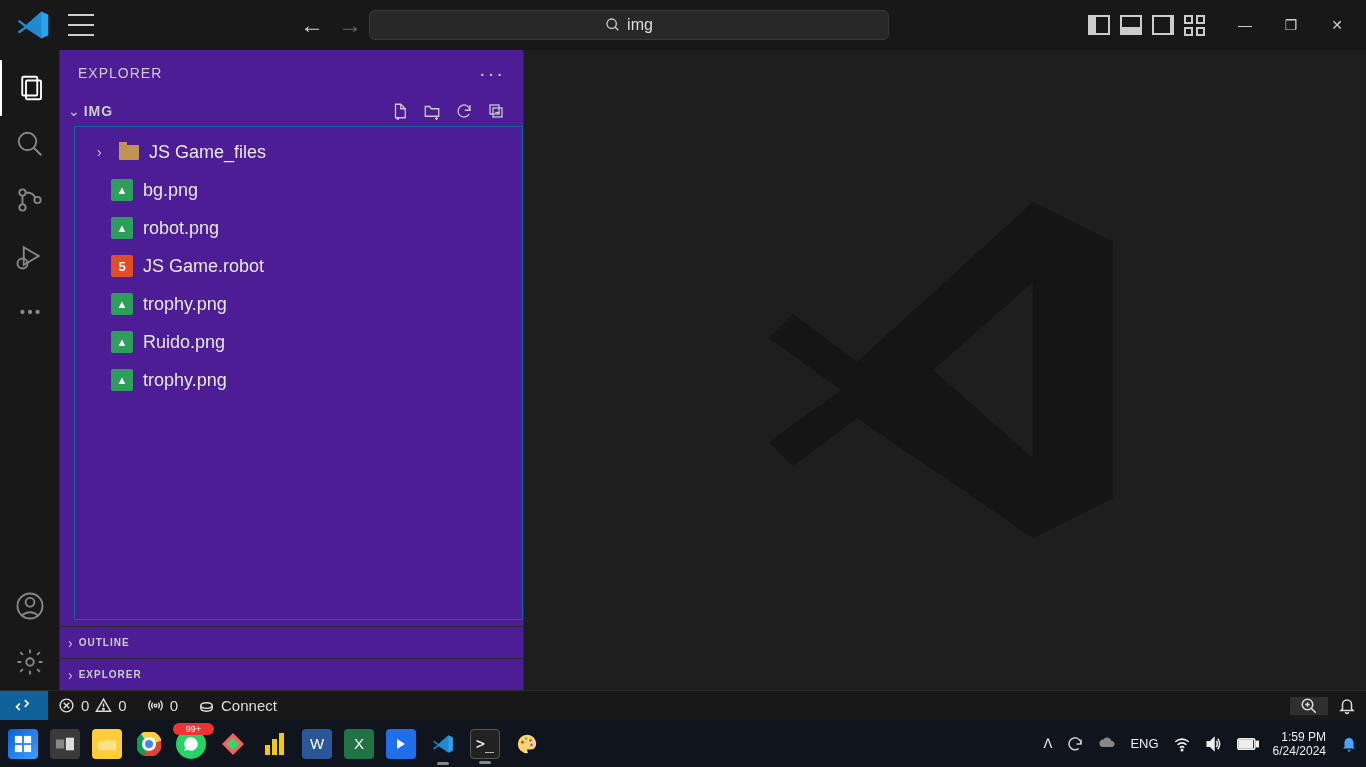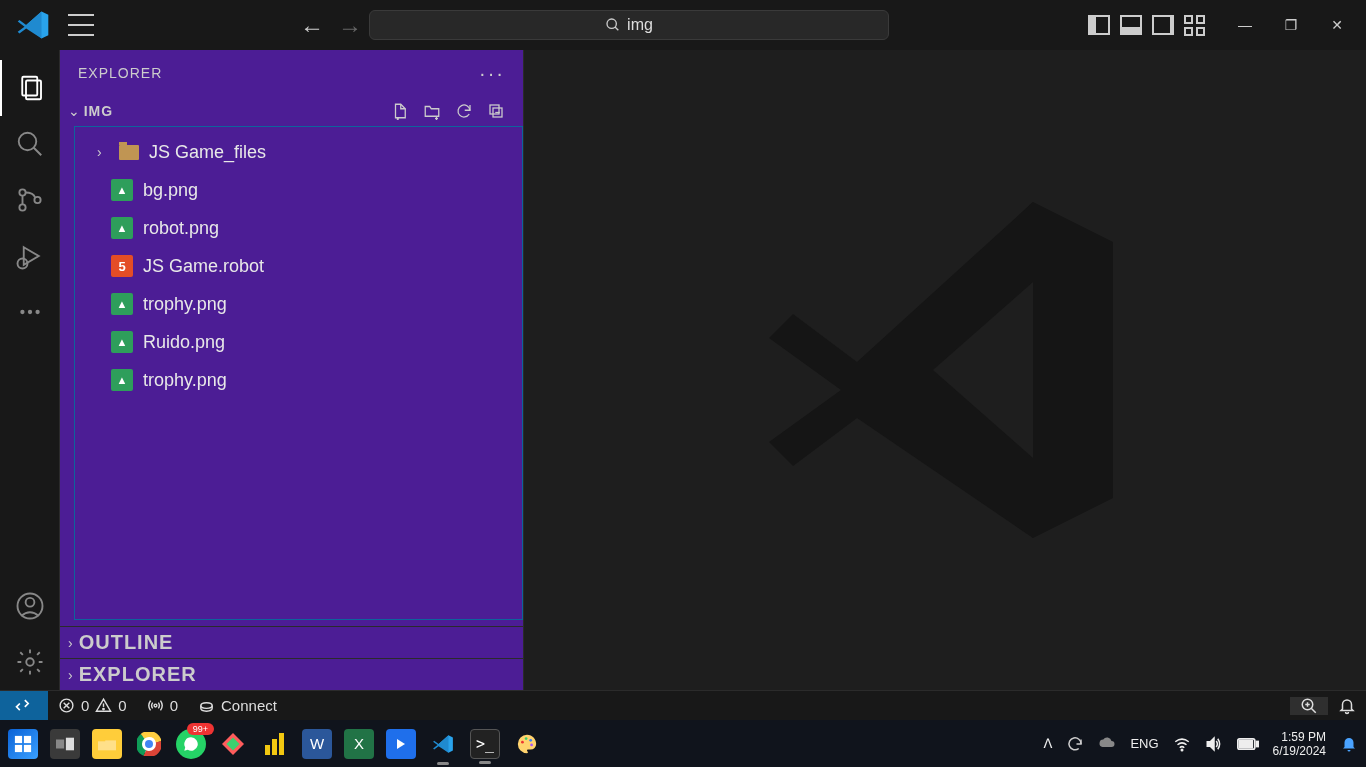--- a/index.html
+++ b/index.html
@@ -44,21 +44,21 @@
   .tree .row { height:38px; display:flex; align-items:center; padding-left:22px; gap:10px; cursor:pointer; font-size:18px; color:#e8e8e8; }
   .tree .row.indent { padding-left:36px; }
   .tree .chev { width:12px; display:inline-block; color:#ccc; font-size:14px; }
   .tree .ficon { width:22px; height:22px; display:flex; align-items:center; justify-content:center; font-size:13px; }
   .ficon.folder { background:#c09553; width:20px; height:15px; border-radius:1px; position:relative; }
   .ficon.folder::before { content:""; position:absolute; top:-3px; left:0; width:8px; height:3px; background:#c09553; }
   .ficon.image { background:#2e9e5b; color:#fff; border-radius:2px; font-size:11px; }
   .ficon.html { background:#e44d26; color:#fff; border-radius:2px; font-weight:700; }
   .collapsed-section { height:32px; display:flex; align-items:center; gap:6px; padding:0 8px; border-top:1px solid #2b2b2b; cursor:pointer; }
   .collapsed-section .chev { font-size:14px; }
-  .collapsed-section .label { font-size:20px; font-weight:700; letter-spacing:1px; }
+  .collapsed-section .label { font-size:10px; font-weight:700; letter-spacing:1px; }
   .editor { flex:1; background:#1e1e1e; display:flex; align-items:center; justify-content:center; }
   .editor svg { width:400px; height:400px; opacity:1; }
   
   .statusbar { height:30px; background:#181818; display:flex; align-items:center; color:#ddd; font-size:15px; border-top:1px solid #2b2b2b; }
   .statusbar .remote { width:48px; height:100%; background:#0e639c; display:flex; align-items:center; justify-content:center; color:#fff; }
   .statusbar .sb-item { display:flex; align-items:center; gap:6px; padding:0 10px; height:100%; cursor:pointer; }
   .statusbar .sb-right { margin-left:auto; display:flex; }
   .statusbar .sb-right .sb-item.hl { background:#2f2f2f; }
   
   .taskbar { width:1366px; height:47px; background:#10141c; display:flex; align-items:center; padding:0 8px; }
@@ -327,21 +327,21 @@
           <circle cx="12" cy="12" r="10" fill="none" stroke="#db4437" stroke-width="6" stroke-dasharray="20 40"></circle>
           <circle cx="12" cy="12" r="10" fill="none" stroke="#0f9d58" stroke-width="6" stroke-dasharray="20 40" stroke-dashoffset="-20"></circle>
           <circle cx="12" cy="12" r="10" fill="none" stroke="#ffcd40" stroke-width="6" stroke-dasharray="20 40" stroke-dashoffset="-40"></circle>
           <circle cx="12" cy="12" r="4" fill="#4285f4"></circle>
         </svg>
       </div>
     <div class="tb-icon" style="background:#25d366;border-radius:50%;">
       <svg width="16" height="16" viewBox="0 0 24 24" fill="#fff">
           <path d="M12 2a10 10 0 0 0-8.7 15L2 22l5.2-1.3A10 10 0 1 0 12 2z"></path>
         </svg>
-      <span style="position:absolute;top:-6px;right:-8px;background:#e33;color:#fff;font-size:9px;padding:1px 6px;border-radius:8px;">99+</span>
+      <span style="position:absolute;top:-6px;right:-8px;background:#e33;color:#fff;font-size:9px;padding:1px 13px;border-radius:8px;">99+</span>
     </div>
     <div class="tb-icon">
         <svg width="22" height="22" viewBox="0 0 20 20">
           <polygon points="10,0 20,10 10,20 0,10" fill="#ff5c5c"></polygon>
           <polygon points="10,4 16,10 10,16 4,10" fill="#3bd16f"></polygon>
         </svg>
       </div>
     <div class="tb-icon">
         <svg width="20" height="22" viewBox="0 0 20 22">
           <rect x="0" y="12" width="5" height="10" fill="#f2c811"></rect>
@@ -393,20 +393,20 @@
         <polygon points="3,9 7,9 12,4 12,20 7,15 3,15" fill="#eee"></polygon>
         <path d="M15 8 Q18 12 15 16 M17 5 Q22 12 17 19"></path>
       </svg>
     <svg width="22" height="14" viewBox="0 0 26 14" fill="none" stroke="#eee" stroke-width="2">
         <rect x="1" y="1" width="20" height="12" rx="2"></rect>
         <rect x="23" y="4" width="2" height="6" fill="#eee"></rect>
         <rect x="3" y="3" width="15" height="8" fill="#eee"></rect>
       </svg>
     <div class="clock" style="cursor:pointer;">
       <div>1:59 PM</div>
-      <div>6/19/2024</div>
+      <div>6/24/2024</div>
     </div>
     <svg width="18" height="20" viewBox="0 0 24 24" fill="#4aa3ff">
         <path d="M6 16V10a6 6 0 0 1 12 0v6l2 2H4z"></path>
         <path d="M10 20a2 2 0 0 0 4 0" fill="#4aa3ff"></path>
       </svg>
   </div>
 </div>
 
 </body></html>

